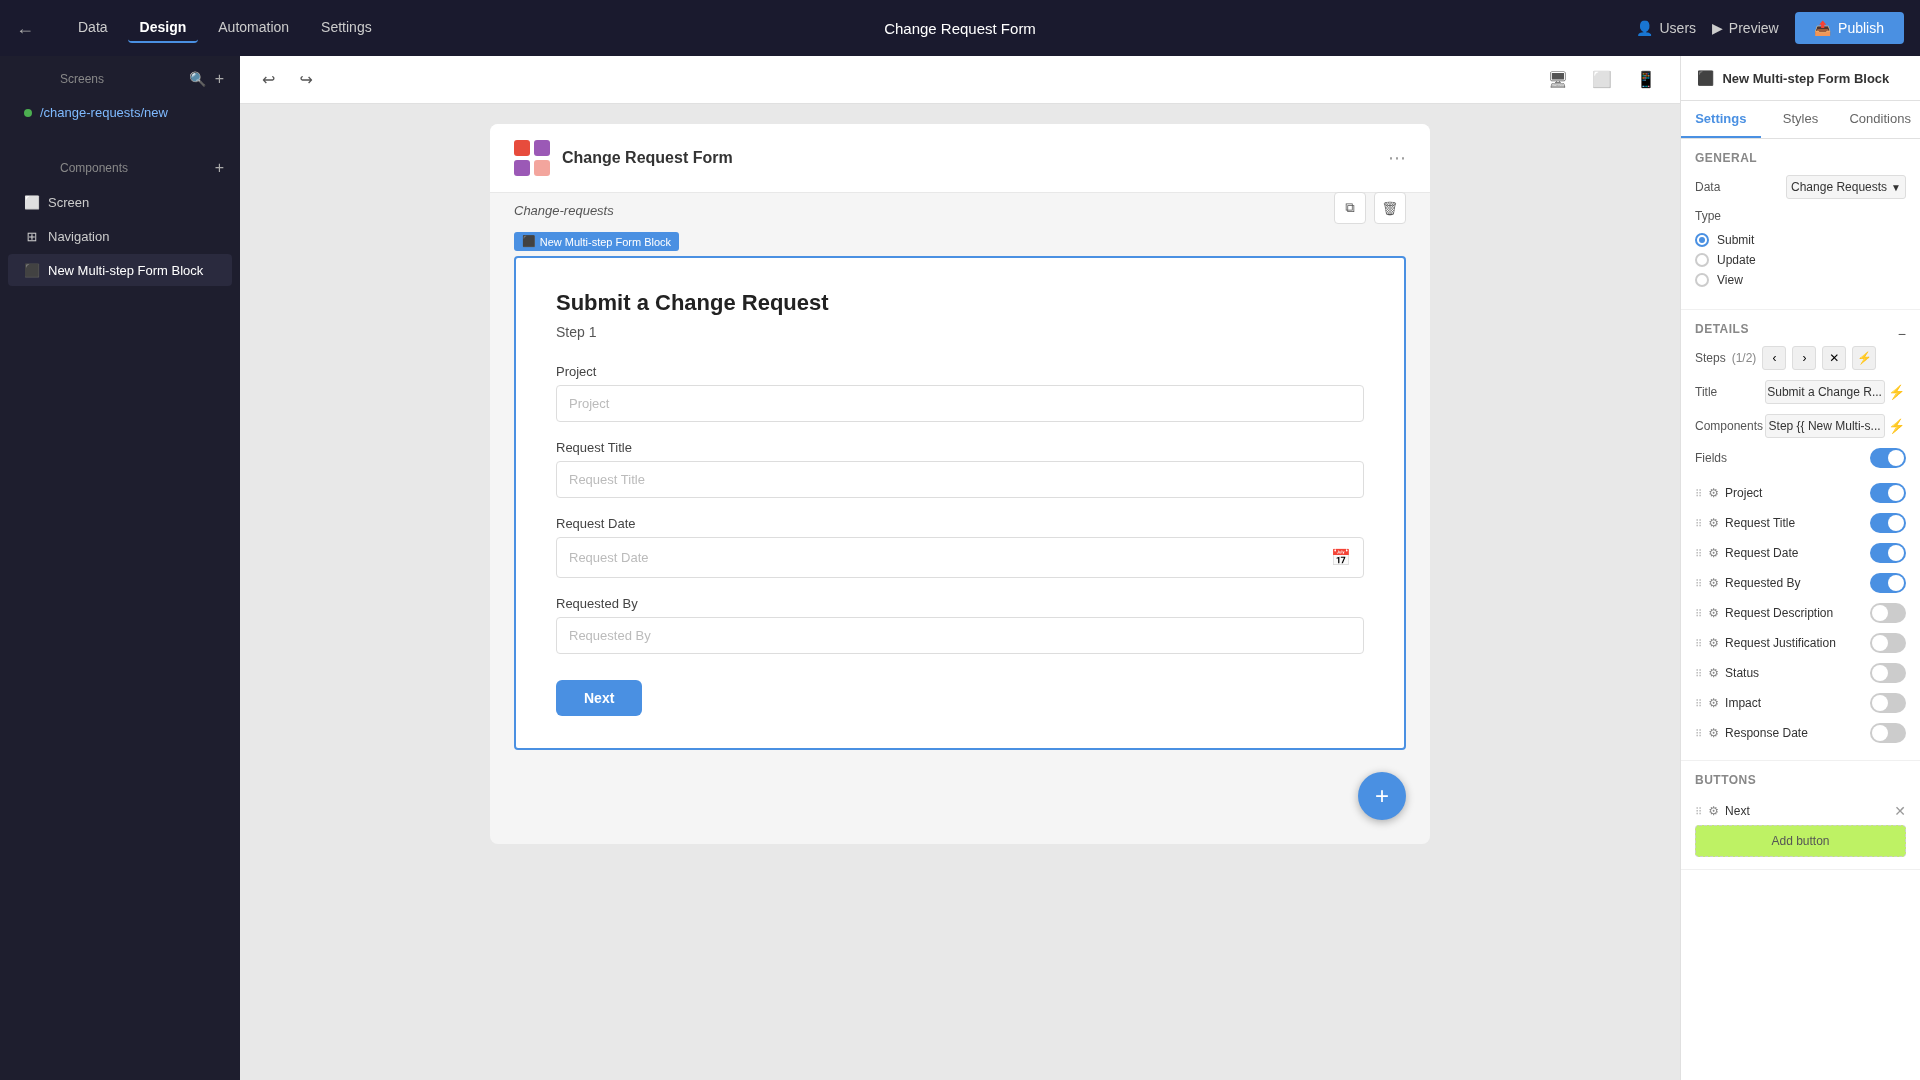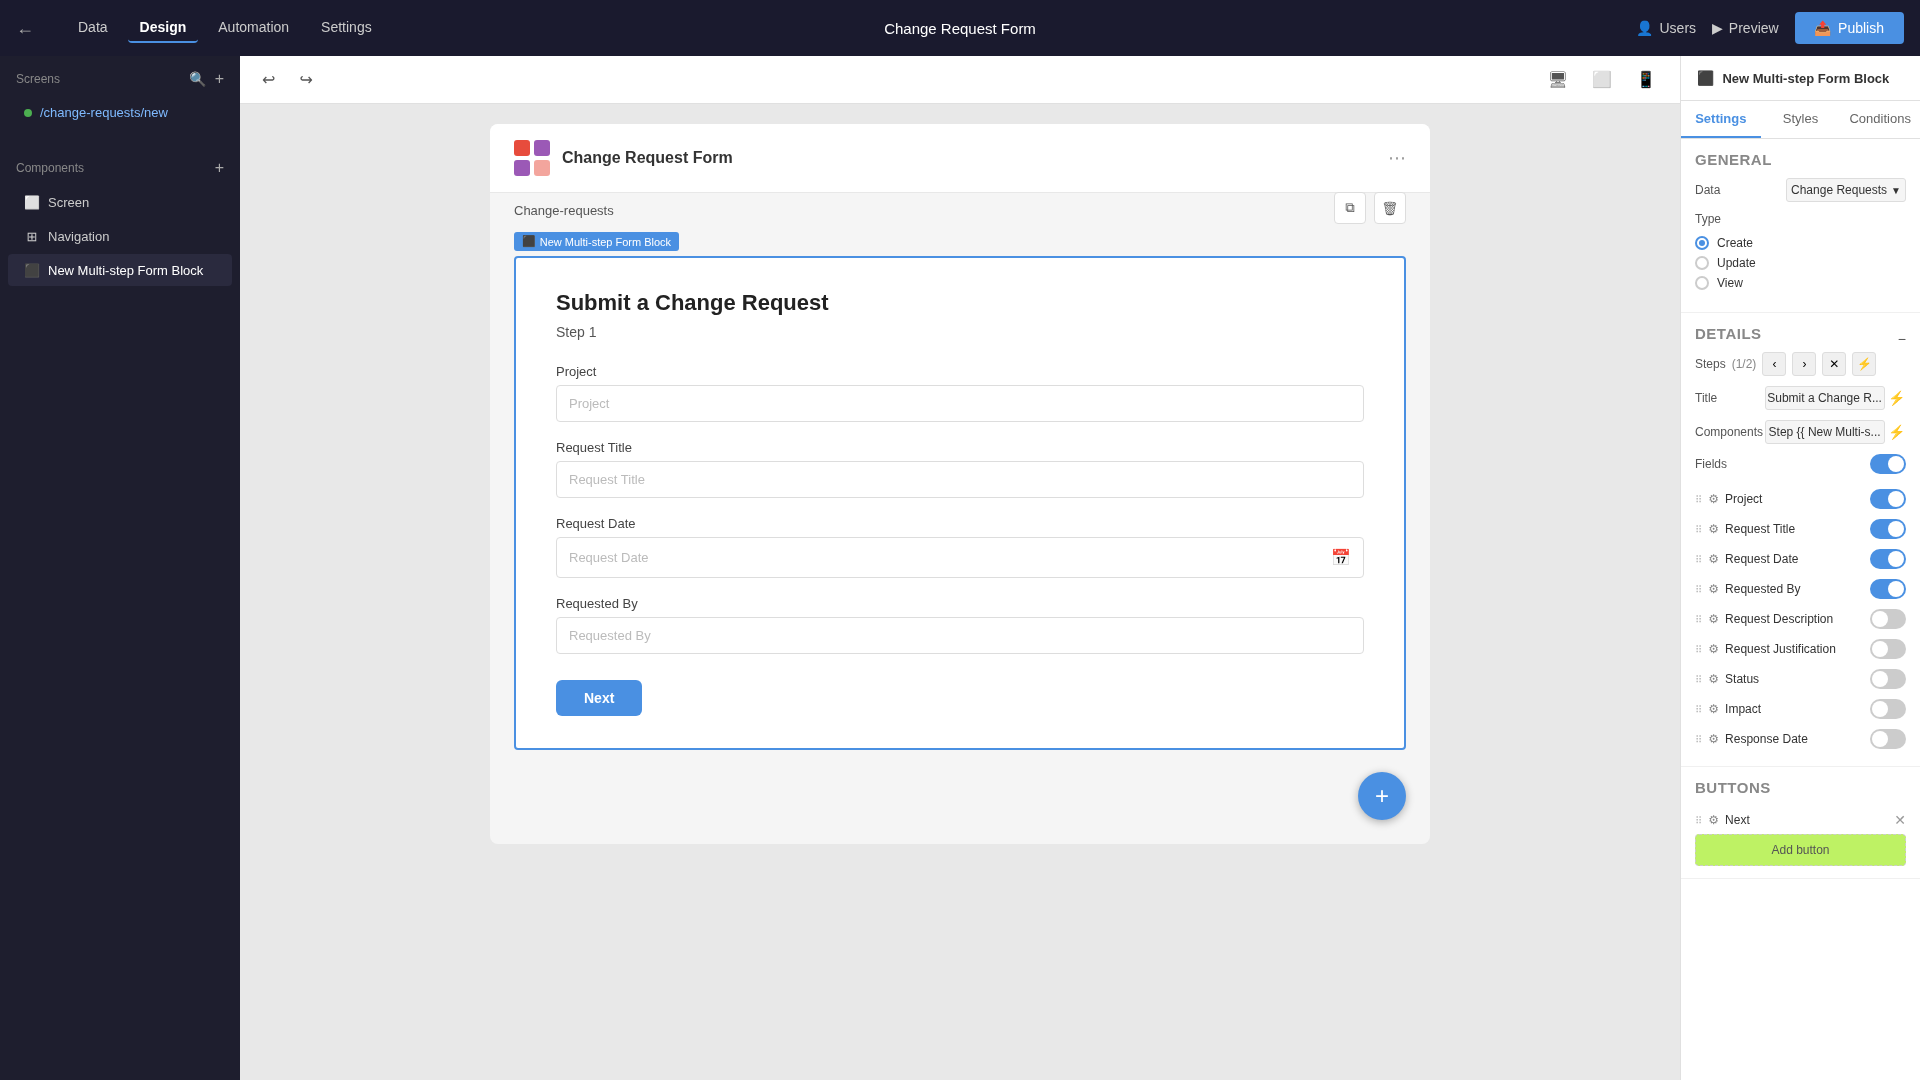--- a/index.html
+++ b/index.html
@@ -93,20 +93,21 @@
       flex-direction: column;
       color: #ccc;
     }
     .sidebar-section-header {
       padding: 14px 16px 8px;
       font-size: 12px;
       color: #888;
       display: flex;
       align-items: center;
       justify-content: space-between;
+      margin-left: 44px;
     }
     .sidebar-item {
       padding: 8px 16px;
       font-size: 13px;
       cursor: pointer;
       display: flex;
       align-items: center;
       gap: 8px;
       color: #ccc;
       border-radius: 4px;
@@ -218,20 +219,21 @@
     }
     .form-dots {
       margin-left: auto;
       color: #999;
       font-size: 18px;
     }
     .breadcrumb-bar {
       padding: 10px 24px;
       color: #555;
       font-size: 13px;
+      font-style: italic;
     }
     .form-actions-bar {
       position: absolute;
       top: 68px;
       right: 24px;
       display: flex;
       gap: 8px;
     }
     .form-action-btn {
       width: 32px;
@@ -371,21 +373,21 @@
     .right-panel-tab.active {
       color: #4a90e2;
       border-bottom: 2px solid #4a90e2;
       font-weight: 600;
     }
     .right-panel-section {
       padding: 12px 14px;
       border-bottom: 1px solid #f0f0f0;
     }
     .right-panel-section-title {
-      font-size: 15px;
+      font-size: 12px;
       font-weight: 700;
       color: #888;
       text-transform: uppercase;
       letter-spacing: 0.5px;
       margin-bottom: 10px;
     }
     .field-row {
       display: flex;
       align-items: center;
       justify-content: space-between;
@@ -765,21 +767,21 @@
           <span style="font-size:10px;">▼</span>
         </div>
       </div>
 
       <div class="config-row">
         <span class="config-label">Type</span>
       </div>
       <div class="radio-group">
         <div class="radio-item">
           <div class="radio-dot selected"></div>
-          <span>Create</span>
+          <span>Submit</span>
         </div>
         <div class="radio-item">
           <div class="radio-dot unselected"></div>
           <span>Update</span>
         </div>
         <div class="radio-item">
           <div class="radio-dot unselected"></div>
           <span>View</span>
         </div>
       </div>

